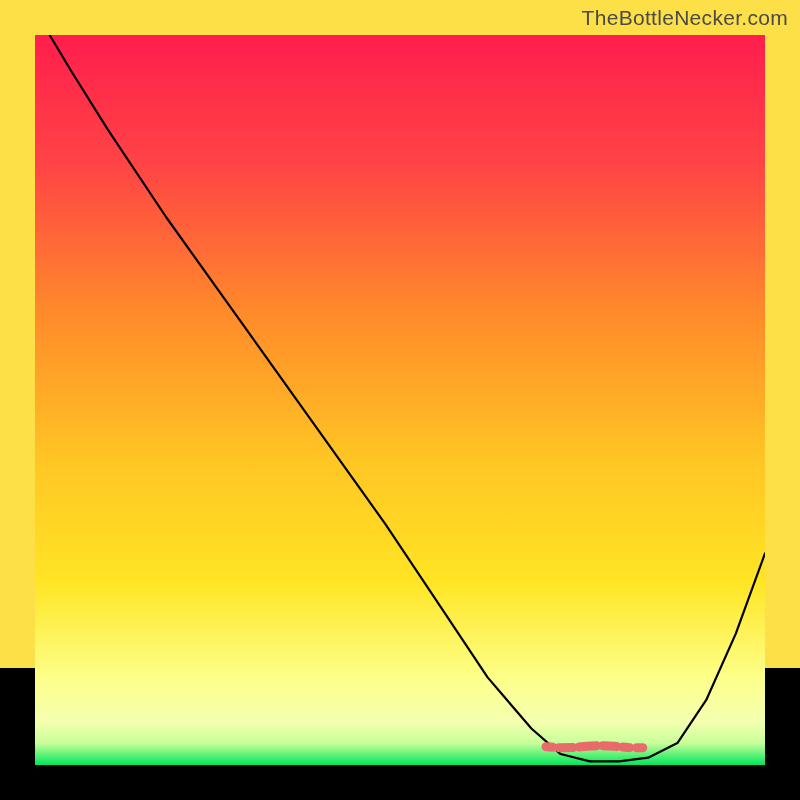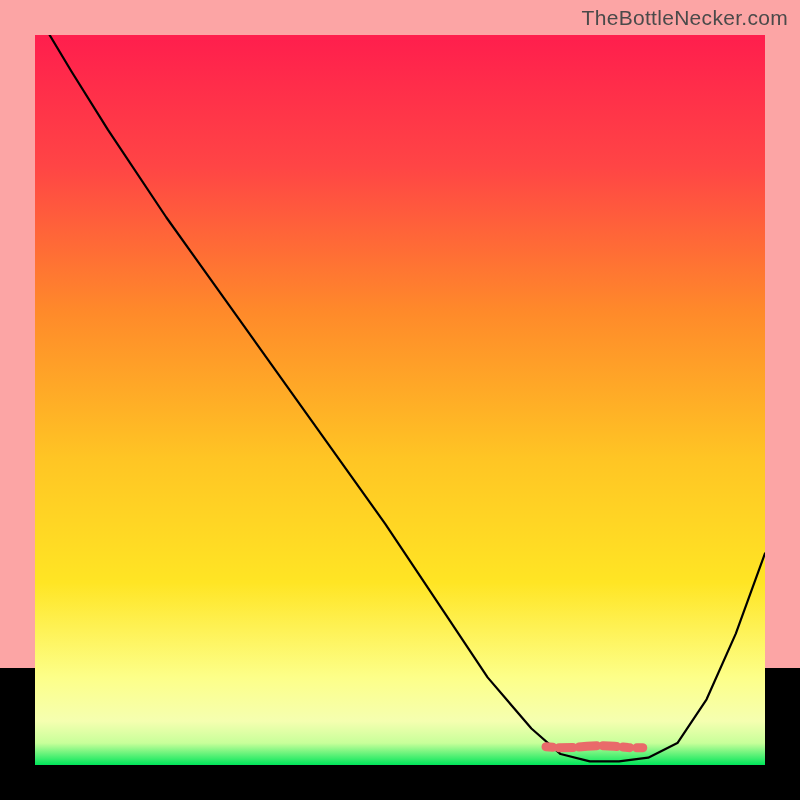--- a/index.html
+++ b/index.html
@@ -1,20 +1,20 @@
 <!DOCTYPE html>
 <html><head>
 <meta charset="utf-8">
 <style>
   * { margin: 0; padding: 0; box-sizing: border-box; }
   html, body { width: 800px; height: 800px; background: #000; }
   .container {
     width: 800px;
     height: 668px;
-    background: #fca5a5;
+    background: #fde047;
     position: relative;
   }
   .watermark {
     position: absolute;
     top: 6px;
     right: 12px;
     font-family: Arial, sans-serif;
     font-size: 21px;
     color: #4a4a4a;
     font-weight: 500;

